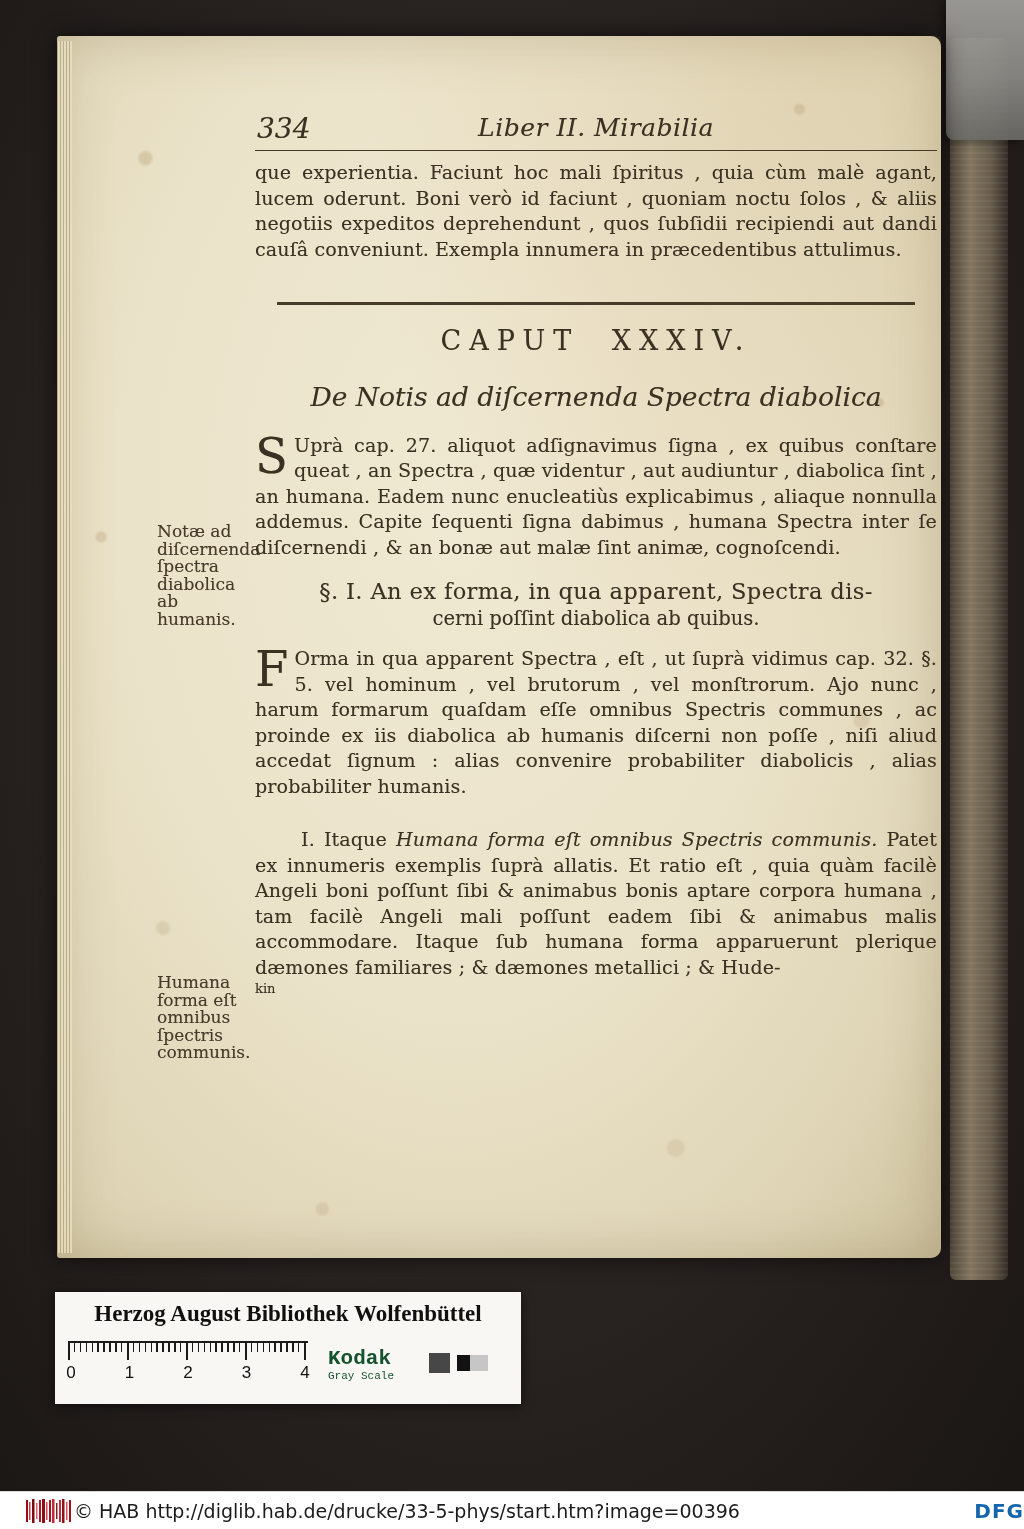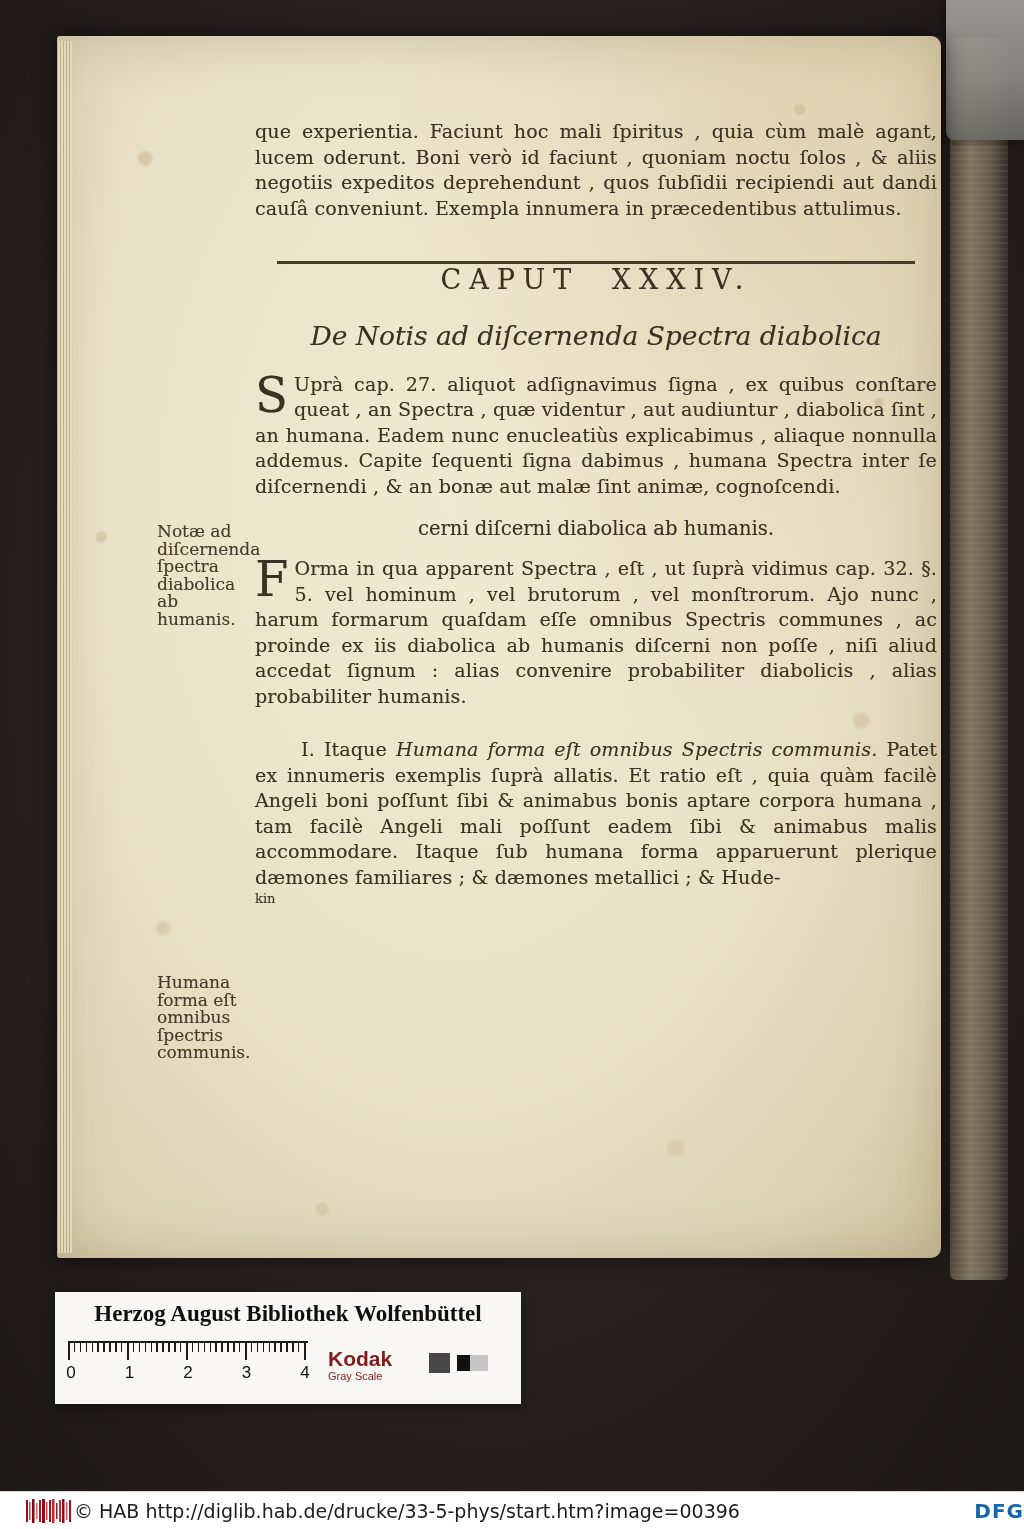--- a/index.html
+++ b/index.html
@@ -65,21 +65,21 @@
   }
   .header-row{position:relative;height:40px;border-bottom:1.7px solid #453a28;}
   .page-num{position:absolute;left:2px;top:2px;font-size:28px;font-style:italic;}
   .running-title{position:absolute;left:0;right:0;top:3px;text-align:center;font-style:italic;font-size:25px;letter-spacing:.5px;}
 
   .para{margin:0;font-size:19px;line-height:25.5px;text-align:justify;letter-spacing:.15px;}
   .para-1{margin-top:9px;}
 
   .rule{width:638px;height:2.6px;background:#473c2a;margin:40px auto 0;}
 
-  .caput{text-align:center;font-size:27px;letter-spacing:8px;word-spacing:16px;}
+  .caput{margin-top:20px;text-align:center;font-size:27px;letter-spacing:8px;word-spacing:16px;}
   .subtitle{margin-top:23px;text-align:center;font-style:italic;font-size:26.5px;line-height:36px;}
   .sub-line{display:block;}
 
   .para-supra{margin-top:18px;}
   .dropcap{float:left;font-size:48px;line-height:40px;padding:3px 6px 0 0;}
 
   .section-head{margin-top:18px;text-align:center;}
   .section-head .l1{display:block;font-size:22.5px;letter-spacing:.4px;}
   .section-head .l2{display:block;font-size:19.5px;margin-top:3px;}
 
@@ -113,21 +113,21 @@
   }
   .ruler-ticks::after{
     content:"";position:absolute;left:0;top:0;width:100%;height:17px;
     background:repeating-linear-gradient(to right,#1b1b1b 0 2px,rgba(0,0,0,0) 2px 59px);
   }
   .ruler-numbers{
     display:flex;justify-content:space-between;width:246px;margin-left:-3px;margin-top:3px;
     font-family:"Liberation Sans", sans-serif;font-size:17px;color:#111;
   }
   .ruler-numbers span{width:12px;text-align:center;}
-  .kodak{position:absolute;left:273px;top:56px;font-family:Liberation Sans, sans-serif;color:#7f1d1d;}
+  .kodak{position:absolute;left:273px;top:56px;font-family:Liberation Mono, monospace;color:#14532d;}
   .kodak-name{font-weight:bold;font-size:21px;line-height:21px;}
   .kodak-sub{font-size:11px;margin-top:1px;}
   .patches{position:absolute;left:374px;top:61px;display:flex;align-items:center;}
   .patch{display:inline-block;}
   .p-dark{width:21px;height:20px;background:#474747;margin-right:7px;}
   .patch-strip{display:inline-flex;}
   .p-black{width:13px;height:16px;background:#121212;}
   .p-light{width:18px;height:16px;background:#c6c6c6;}
 
   
@@ -156,35 +156,40 @@
   <div class="sleeve"></div>
 
   <div class="page">
     <div class="stains"></div>
 
     <div class="margin-note note-1">Notæ ad diſcernenda ſpectra diabolica ab humanis.</div>
     <div class="margin-note note-2">Humana forma eſt omnibus ſpectris communis.</div>
 
     <div class="text-col">
 
+      <div class="header-row">
+        <span class="page-num">334</span>
+        <span class="running-title">Liber II. Mirabilia</span>
+      </div>
 
       <p class="para para-1">que experientia.  Faciunt hoc mali ſpiritus , quia cùm malè agant, lucem oderunt.  Boni verò id faciunt , quoniam noctu ſolos , &amp; aliis negotiis expeditos deprehendunt , quos ſubſidii recipiendi aut dandi cauſâ conveniunt.  Exempla innumera in præcedentibus attulimus.</p>
 
       <div class="rule"></div>
 
       <div class="caput">CAPUT XXXIV.</div>
 
       <div class="subtitle">
         <span class="sub-line">De Notis ad diſcernenda Spectra diabolica</span>
       </div>
 
       <p class="para para-supra"><span class="dropcap">S</span><span>Uprà cap. 27. aliquot adſignavimus ſigna , ex quibus conſtare queat , an Spectra , quæ videntur , aut audiuntur , diabolica ſint , an humana.  Eadem nunc enucleatiùs explicabimus , aliaque nonnulla addemus.  Capite ſequenti ſigna dabimus , humana Spectra inter ſe diſcernendi , &amp; an bonæ aut malæ ſint animæ, cognoſcendi.</span></p>
 
       <div class="section-head">
-        <span class="l2">cerni diſcerni diabolica ab humanis.</span>
+        <span class="l1">§. I.  An ex forma, in qua apparent, Spectra dis-</span>
+        <span class="l2">cerni poſſint diabolica ab quibus.</span>
       </div>
 
       <p class="para para-forma"><span class="dropcap">F</span><span>Orma in qua apparent Spectra , eſt , ut ſuprà vidimus cap. 32. §. 5. vel hominum , vel brutorum , vel monſtrorum. Ajo nunc , harum formarum quaſdam eſſe omnibus Spectris communes , ac proinde ex iis diabolica ab humanis diſcerni non poſſe , niſi aliud accedat ſignum : alias convenire probabiliter diabolicis , alias probabiliter humanis.</span></p>
 
       <p class="para para-itaque"><span>I. Itaque </span><span class="it">Humana forma eſt omnibus Spectris communis.</span><span>  Patet ex innumeris exemplis ſuprà allatis.  Et ratio eſt , quia quàm facilè Angeli boni poſſunt ſibi &amp; animabus bonis aptare corpora humana , tam facilè Angeli mali poſſunt eadem ſibi &amp; animabus malis accommodare.  Itaque ſub humana forma apparuerunt plerique dæmones familiares ; &amp; dæmones metallici ; &amp; Hude-</span></p>
 
       <div class="catchword">kin</div>
     </div>
   </div>
 

